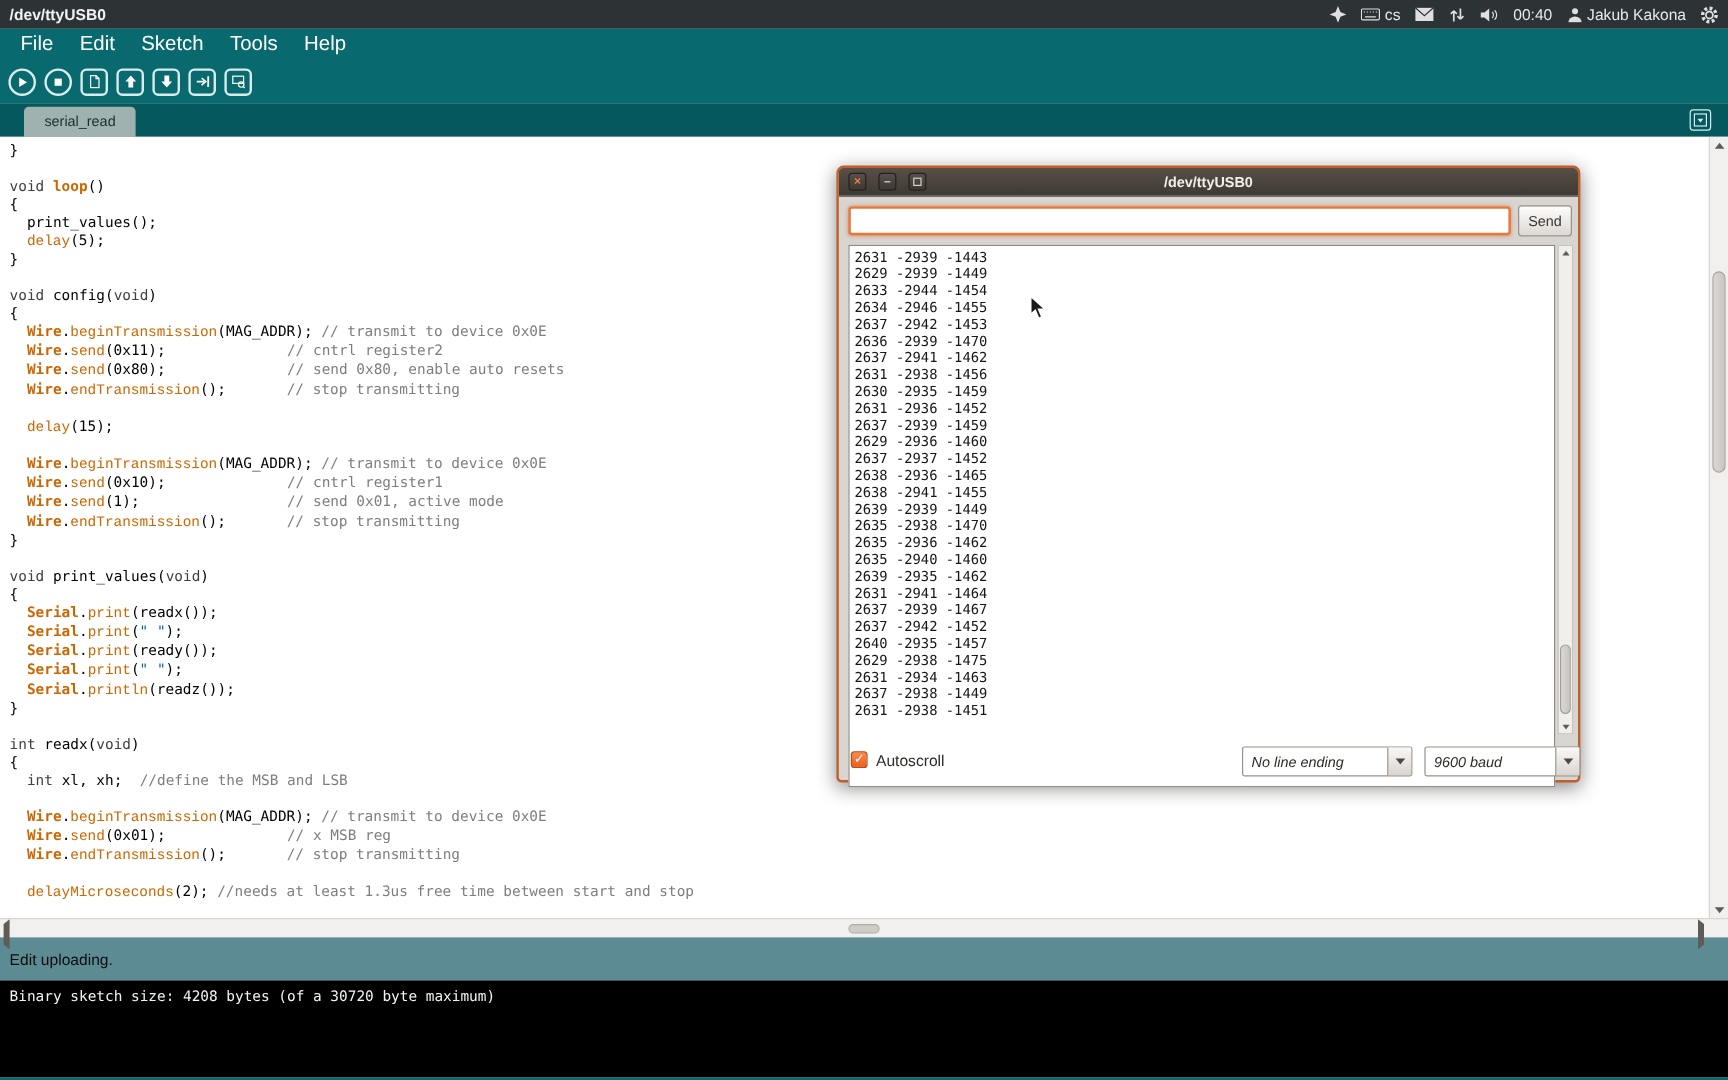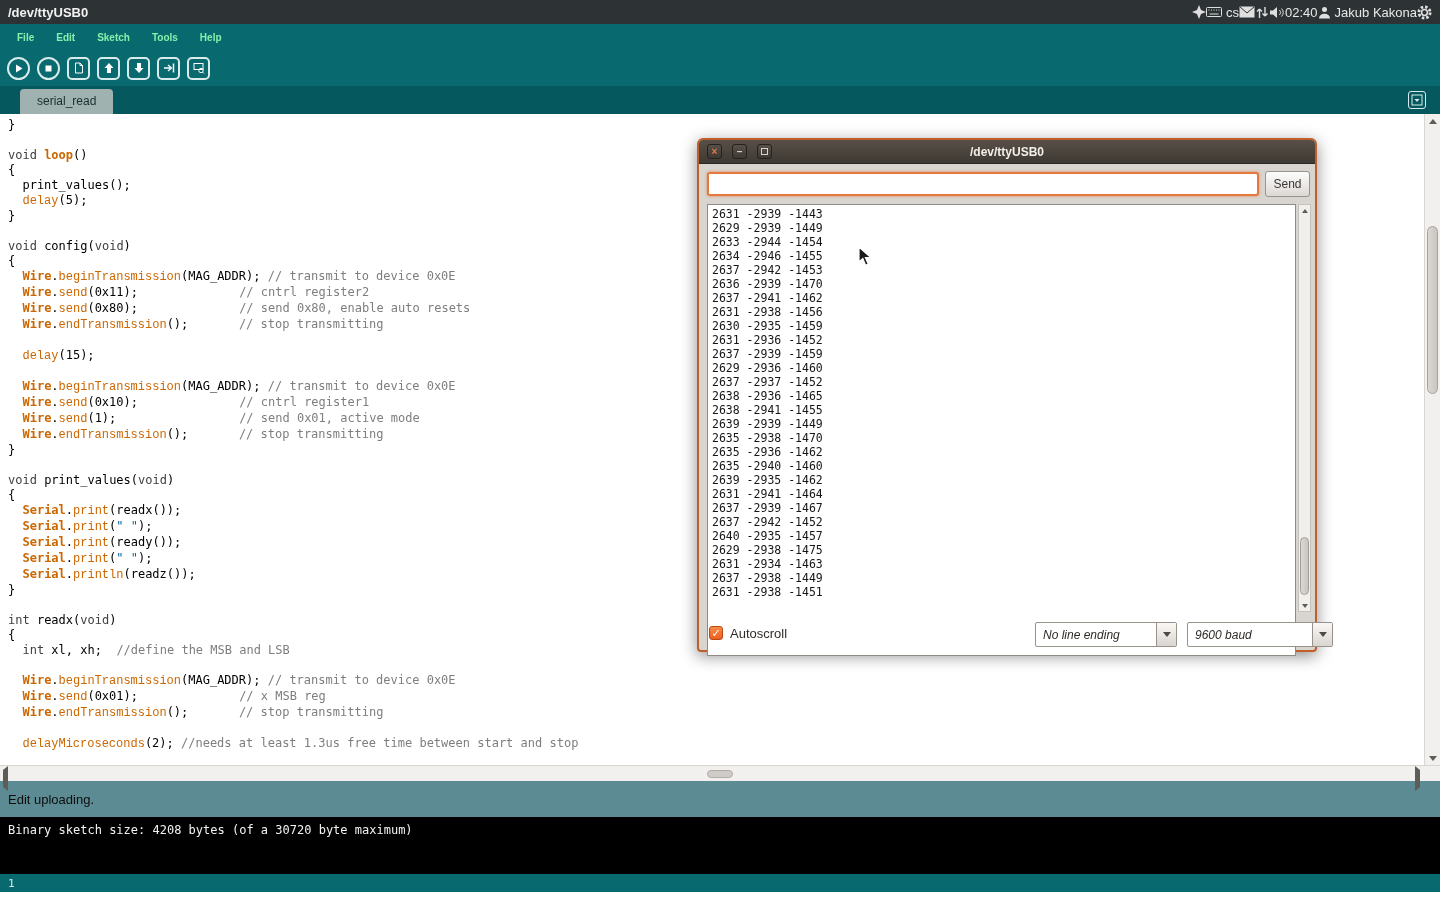--- a/index.html
+++ b/index.html
@@ -3,27 +3,27 @@
 <meta charset="utf-8">
 <style>
   * { margin:0; padding:0; box-sizing:border-box; }
   html,body { width:1440px; height:900px; overflow:hidden; }
   body { font-family:"Liberation Sans", sans-serif; background:#fff; position:relative; }
 
   
   #top-panel { height:24px; background:#2d3335; display:flex; align-items:center;
                justify-content:space-between; padding:0 8px; }
   #top-panel .win-title { color:#f2f2f2; font-weight:bold; font-size:13px; }
-  .tray { display:flex; align-items:center; color:#e8e8e8; font-size:13px; }
+  .tray { display:flex; align-items:center; gap:12px; color:#e8e8e8; font-size:13px; }
   .tray-item { display:flex; align-items:center; gap:4px; }
   .tray svg { display:block; }
 
   
   #menu-bar { height:26px; background:#08696e; display:flex; align-items:center; padding:0 6px; }
-  .menu-item { color:#86efac; font-size:10px; padding:3px 11px;font-weight:bold; }
+  .menu-item { color:#ffffff; font-size:17px; padding:3px 11px; }
 
   #toolbar { height:36px; background:#08696e; display:flex; align-items:center; gap:7px; padding-left:7px; }
   .tb-btn { width:23px; height:23px; display:flex; align-items:center; justify-content:center;
             border:2px solid #d9ebeb; background:transparent; }
   .tb-round { border-radius:50%; }
   .tb-square { border-radius:5px; }
 
   #tab-bar { height:28px; background:#05595e; display:flex; align-items:flex-end; padding-left:20px; position:relative; }
   .tab-active { background:#9fb2b0; color:#17302f; font-size:12px; padding:5px 17px 6px;
                 border-radius:4px 4px 0 0; }
@@ -56,21 +56,21 @@
   #hscroll-grip { position:absolute; left:50%; top:4px; transform:translateX(-50%); width:26px; height:8px;
                   background:#cfccc8; border:1px solid #b0aca6; border-radius:4px; }
   .arr-up   { width:0;height:0;border-left:4px solid transparent;border-right:4px solid transparent;border-bottom:5px solid #5f5b57; }
   .arr-down { width:0;height:0;border-left:4px solid transparent;border-right:4px solid transparent;border-top:5px solid #5f5b57; }
   .arr-left { width:0;height:0;border-top:4px solid transparent;border-bottom:4px solid transparent;border-right:5px solid #5f5b57; }
   .arr-right{ width:0;height:0;border-top:4px solid transparent;border-bottom:4px solid transparent;border-left:5px solid #5f5b57; }
 
   
   #status-bar { height:36px; background:#5c8b94; color:#0d0d0d; font-size:13px;
                 display:flex; align-items:center; padding-left:8px; }
-  #console { height:57px; background:#000; color:#f2f2f2;
+  #console { height:81px; background:#000; color:#f2f2f2;
              font-family:"DejaVu Sans Mono", monospace; font-size:12px; line-height:15px; padding:6px 8px; }
   #footer { height:18px; background:#08696e; color:#d9e6e6;
             font-family:"DejaVu Sans Mono", monospace; font-size:11px; display:flex; align-items:center; padding-left:8px; }
 
   
   #serial-window { position:absolute; left:697px; top:138px; width:620px; height:514px;
                    background:#d8d4d0; border:2px solid #c05f2a; border-radius:6px 6px 4px 4px;
                    box-shadow:0 4px 16px rgba(0,0,0,0.45); }
   #serial-titlebar { height:24px; background:linear-gradient(#585048,#3e3933);
                      border-radius:4px 4px 0 0; border-bottom:1px solid #2b2723;
@@ -107,21 +107,21 @@
   #autoscroll-box { position:absolute; left:10px; top:6px; width:14px; height:14px;
                     background:linear-gradient(#f78b49,#ee5e1e); border:1px solid #b84a12;
                     border-radius:3px; color:#fff; font-size:11px; line-height:13px; text-align:center; }
   #autoscroll-label { position:absolute; left:31px; top:6px; font-size:13px; color:#2f2b28; }
   .dropdown { position:absolute; top:2px; height:25px; display:flex; border:1px solid #97928a;
               border-radius:2px; background:#fff;font-style:italic; }
   .dd-text { flex:1; font-size:12px; color:#2f2b28; padding:5px 7px 0; white-space:nowrap; overflow:hidden; }
   .dd-btn { width:20px; background:linear-gradient(#faf8f6,#d9d5d1); border-left:1px solid #97928a;
             display:flex; align-items:center; justify-content:center; }
   #dd-line-ending { left:336px; width:142px; }
-  #dd-baud { left:488px; width:146px; }
+  #dd-baud { left:488px; width:130px; }
   .dd-arr { width:0;height:0;border-left:4px solid transparent;border-right:4px solid transparent;border-top:5px solid #4d4945; }
 
   
   #mouse-cursor { position:absolute; left:858px; top:246px; z-index:50; }
 </style>
 </head>
 <body>
 
 <div id="top-panel">
   <span class="win-title">/dev/ttyUSB0</span>
@@ -149,21 +149,21 @@
           <path d="M4.5 12 V3 M4.5 3 L2 5.5 M4.5 3 L7 5.5" stroke="#dfdfdf" stroke-width="1.4" fill="none"></path>
           <path d="M10 1 V10 M10 10 L7.5 7.5 M10 10 L12.5 7.5" stroke="#dfdfdf" stroke-width="1.4" fill="none"></path>
         </svg>
     </span>
     <span class="tray-item">
       <svg width="16" height="13" viewBox="0 0 16 13">
           <path d="M1 4.5 h3 l4 -3.5 v11 l-4 -3.5 h-3 z" fill="#dfdfdf"></path>
           <path d="M10.5 4 a3.5 3.5 0 0 1 0 5 M12.5 2.5 a5.5 5.5 0 0 1 0 8" stroke="#dfdfdf" fill="none"></path>
         </svg>
     </span>
-    <span class="tray-item">02:40</span>
+    <span class="tray-item">00:40</span>
     <span class="tray-item">
       <svg width="13" height="13" viewBox="0 0 13 13">
           <circle cx="6.5" cy="3.4" r="2.5" fill="#dfdfdf"></circle>
           <path d="M1 12.5 a5.5 4.8 0 0 1 11 0 z" fill="#dfdfdf"></path>
         </svg>
       <span>Jakub Kakona</span>
     </span>
     <span class="tray-item">
       <svg width="15" height="15" viewBox="0 0 16 16">
           <circle cx="8" cy="8" r="6" fill="none" stroke="#dfdfdf" stroke-width="3" stroke-dasharray="2.6 2.1"></circle>

